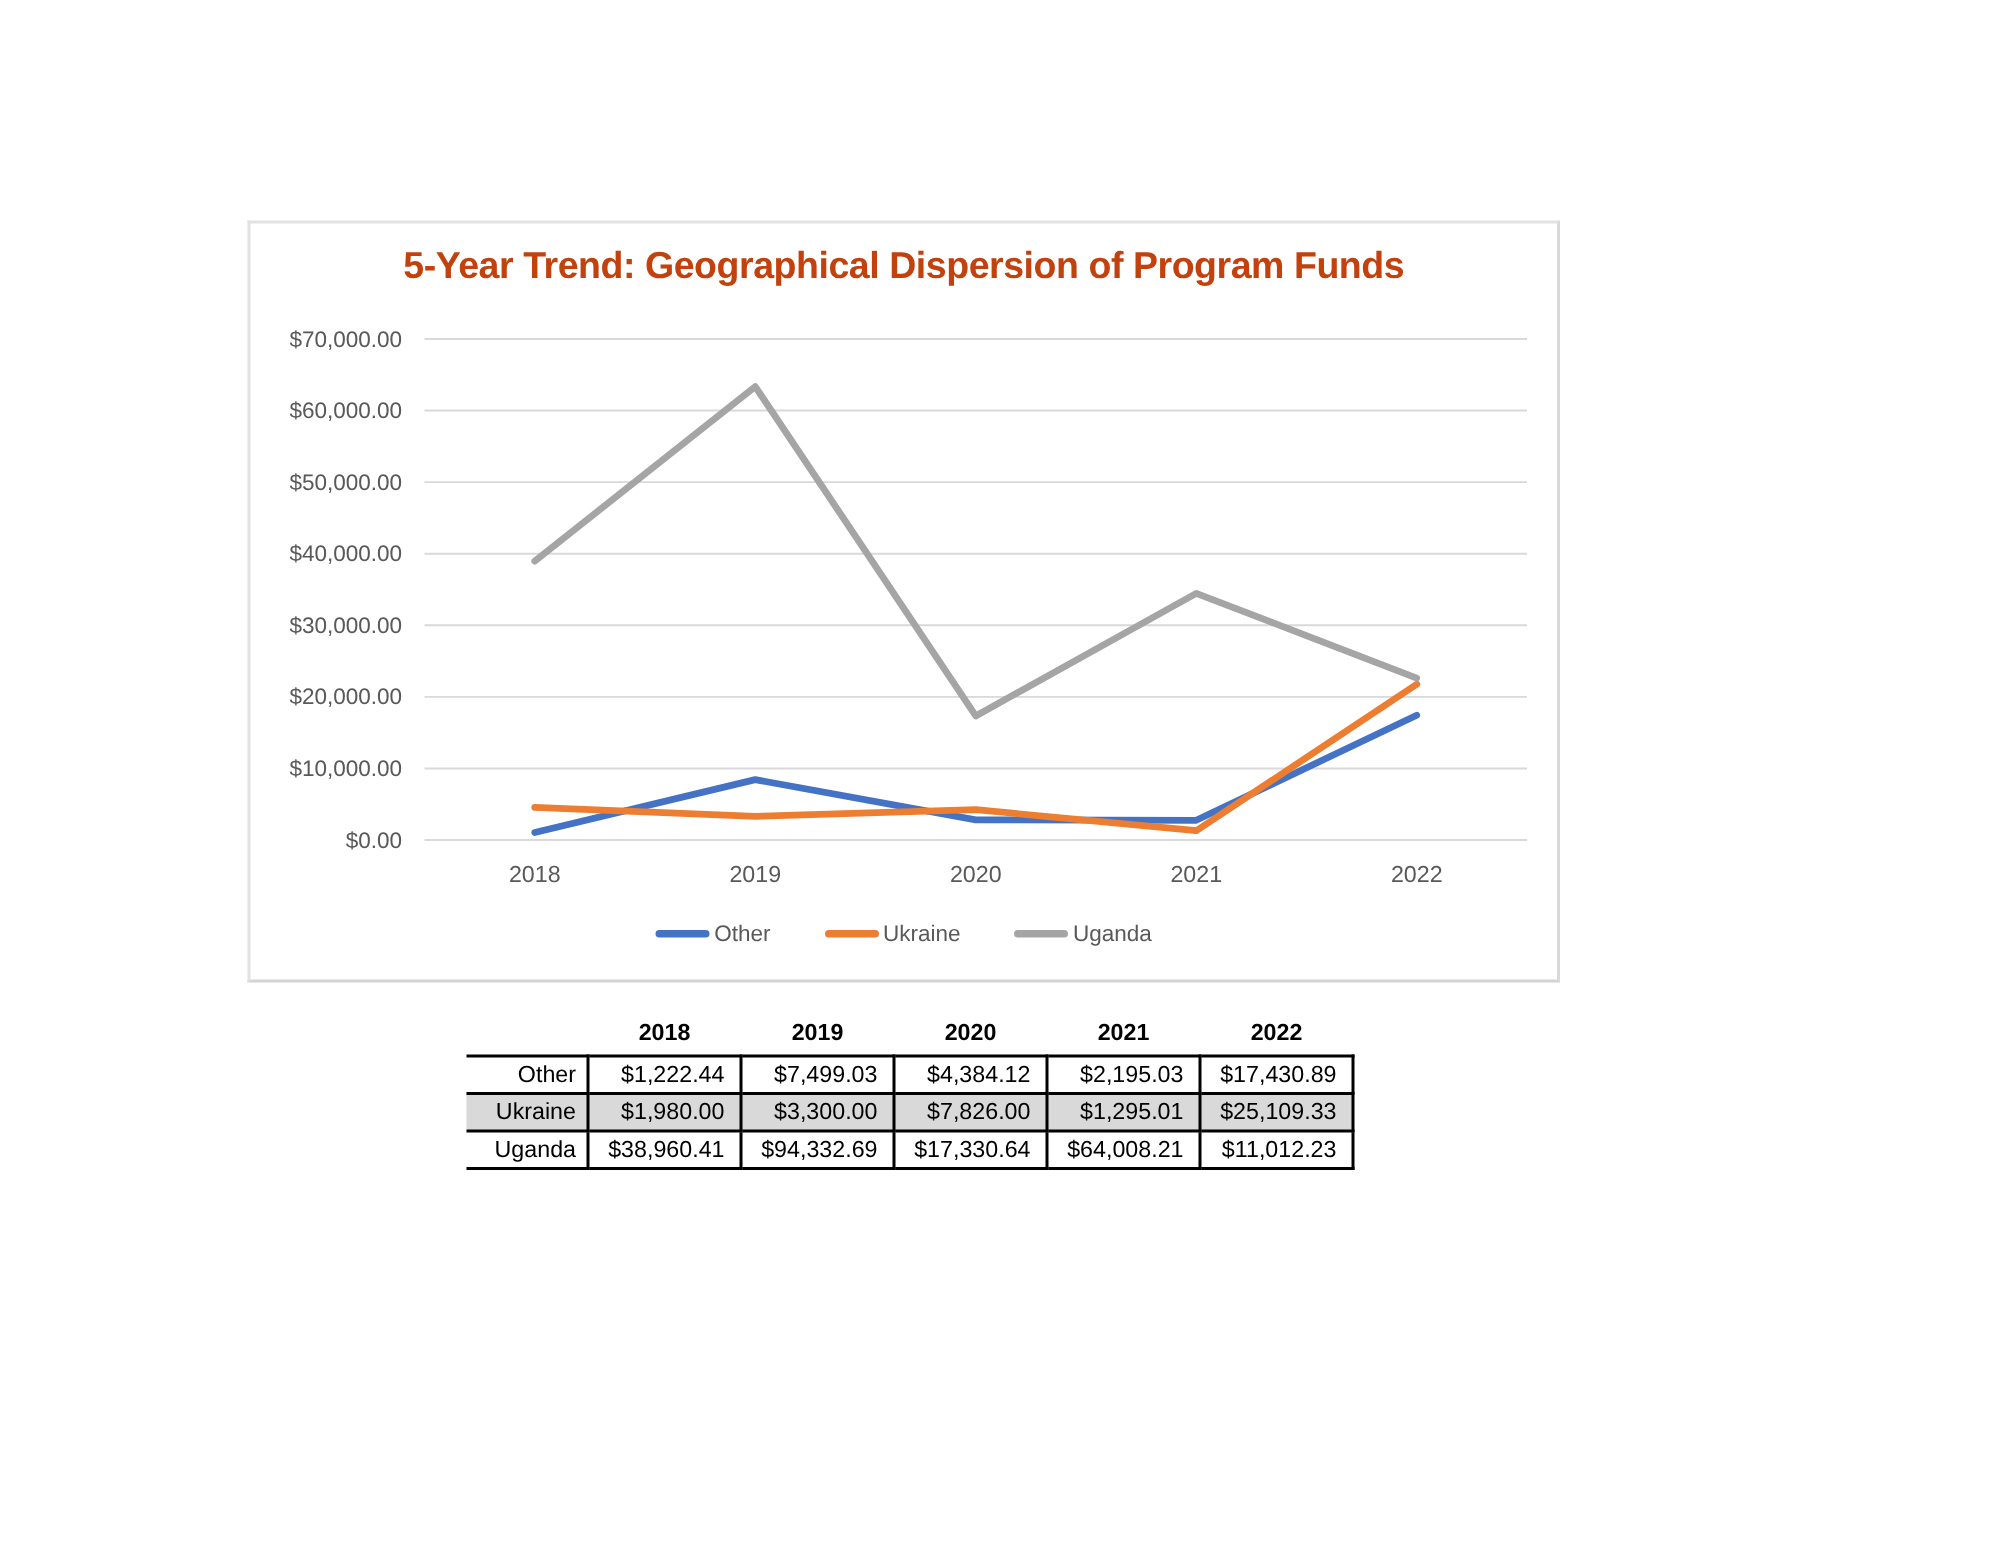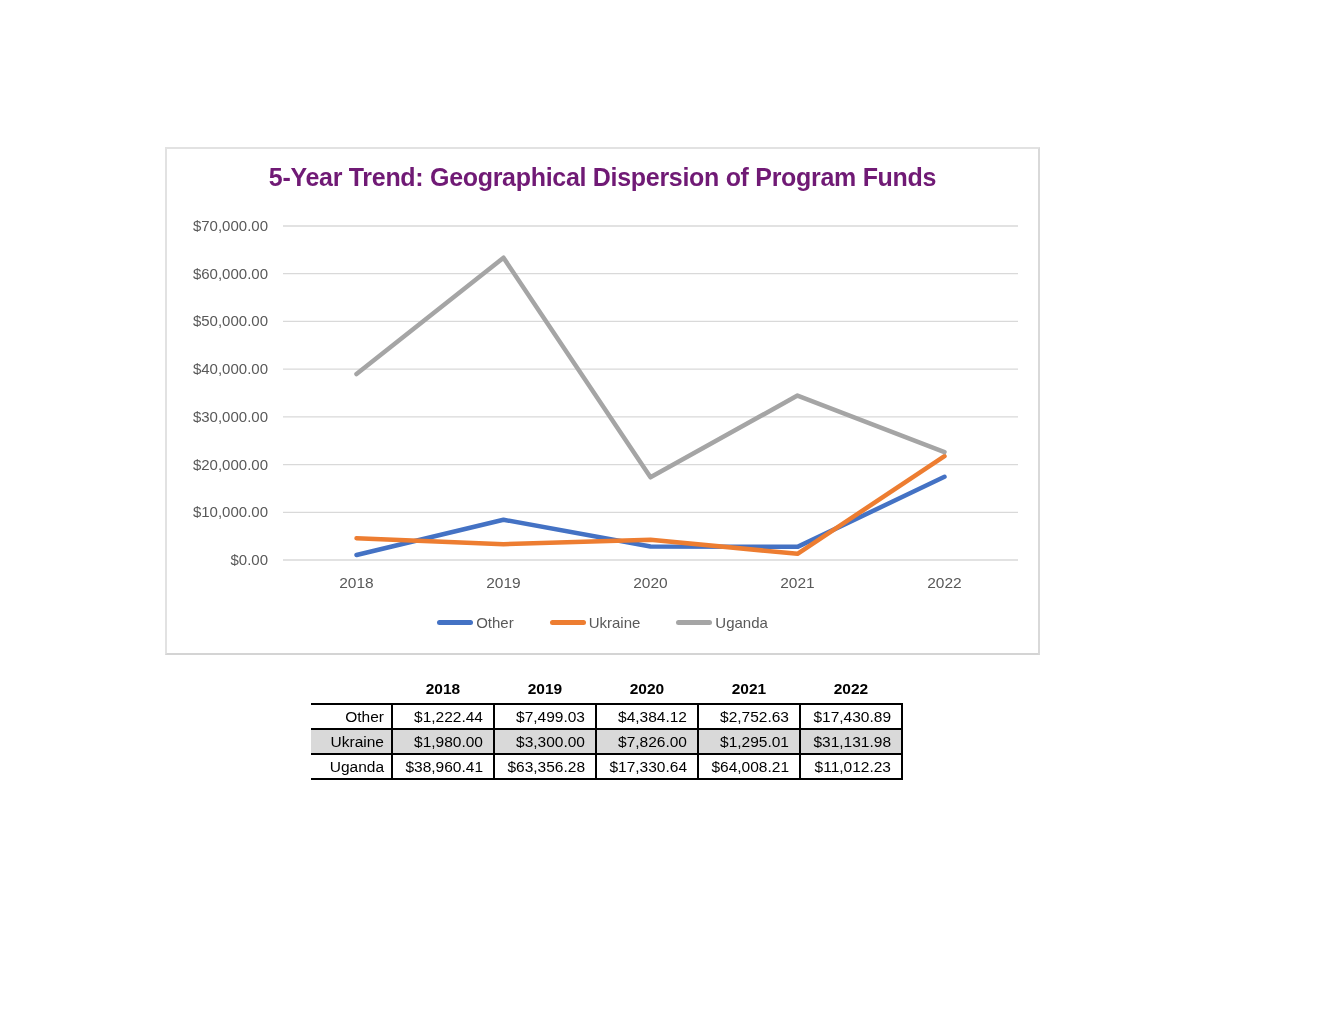--- a/index.html
+++ b/index.html
@@ -27,21 +27,21 @@
     border-right-color: #d9d9d9;
   }
   .chart-title {
     position: absolute;
     top: 14px;
     left: 0;
     right: 0;
     text-align: center;
     font-size: 25px;
     font-weight: bold;
-    color: #701a75;
+    color: #c2410c;
     letter-spacing: -0.3px;
   }
   #chart-svg {
     position: absolute;
     left: 0;
     top: 0;
   }
   .legend {
     position: absolute;
     top: 465px;
@@ -165,33 +165,33 @@
       <th>2021</th>
       <th>2022</th>
     </tr>
   </thead>
   <tbody>
     <tr>
       <td class="rowlabel">Other</td>
       <td>$1,222.44</td>
       <td>$7,499.03</td>
       <td>$4,384.12</td>
-      <td>$2,752.63</td>
+      <td>$2,195.03</td>
       <td>$17,430.89</td>
     </tr>
     <tr class="shaded">
       <td class="rowlabel">Ukraine</td>
       <td>$1,980.00</td>
       <td>$3,300.00</td>
       <td>$7,826.00</td>
       <td>$1,295.01</td>
-      <td>$31,131.98</td>
+      <td>$25,109.33</td>
     </tr>
     <tr>
       <td class="rowlabel">Uganda</td>
       <td>$38,960.41</td>
-      <td>$63,356.28</td>
+      <td>$94,332.69</td>
       <td>$17,330.64</td>
       <td>$64,008.21</td>
       <td>$11,012.23</td>
     </tr>
   </tbody>
 </table>
 
 </body></html>

